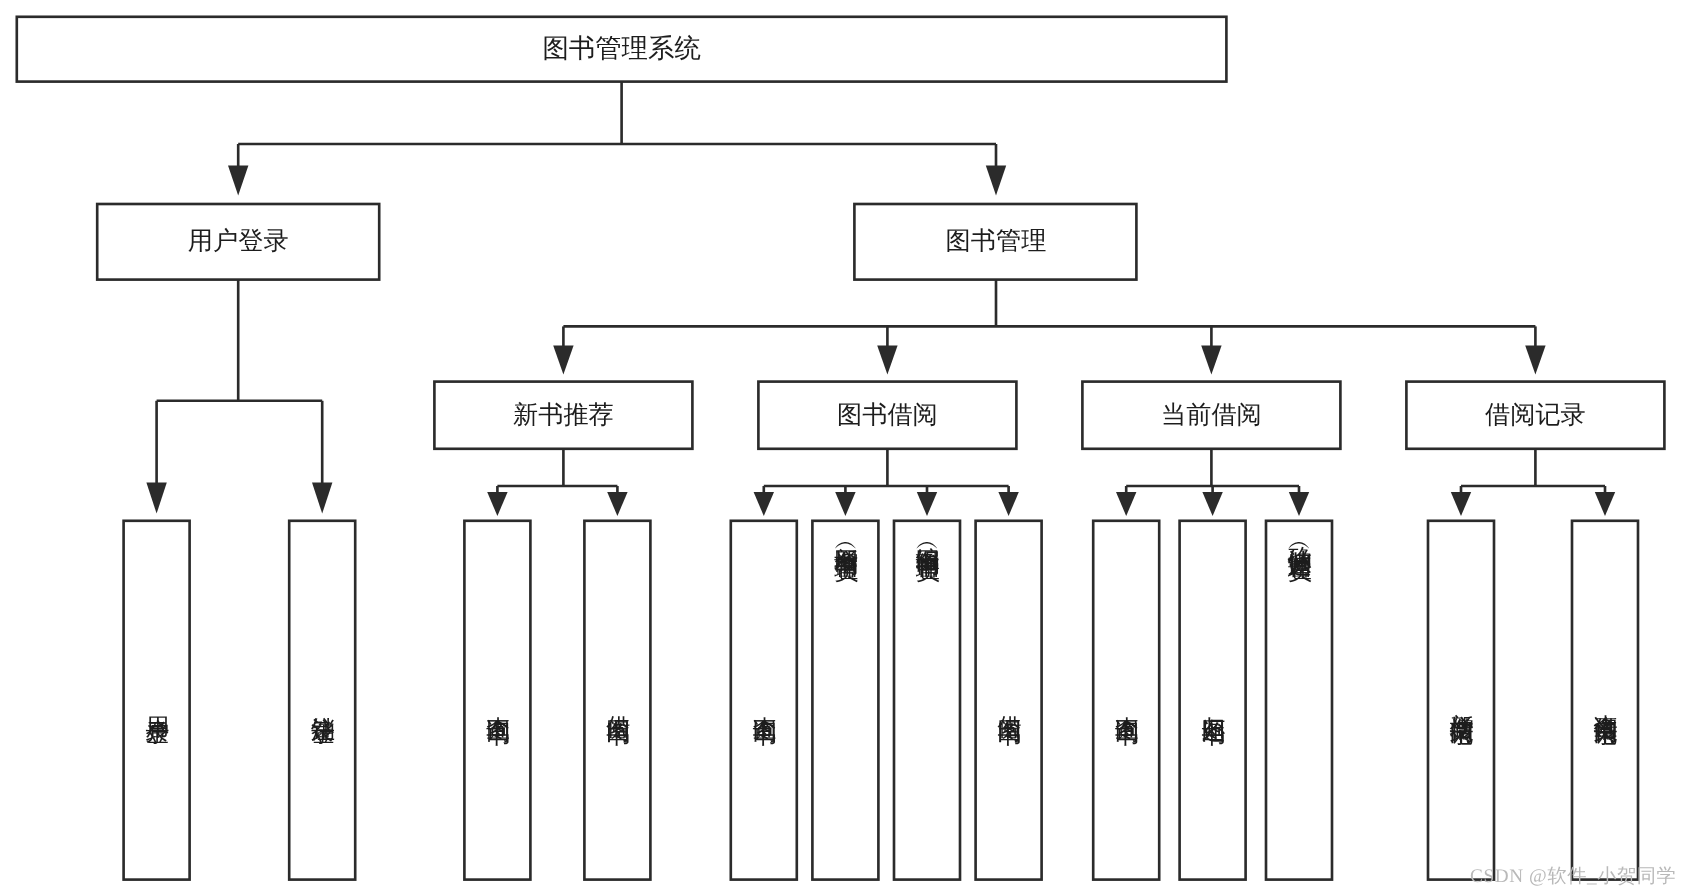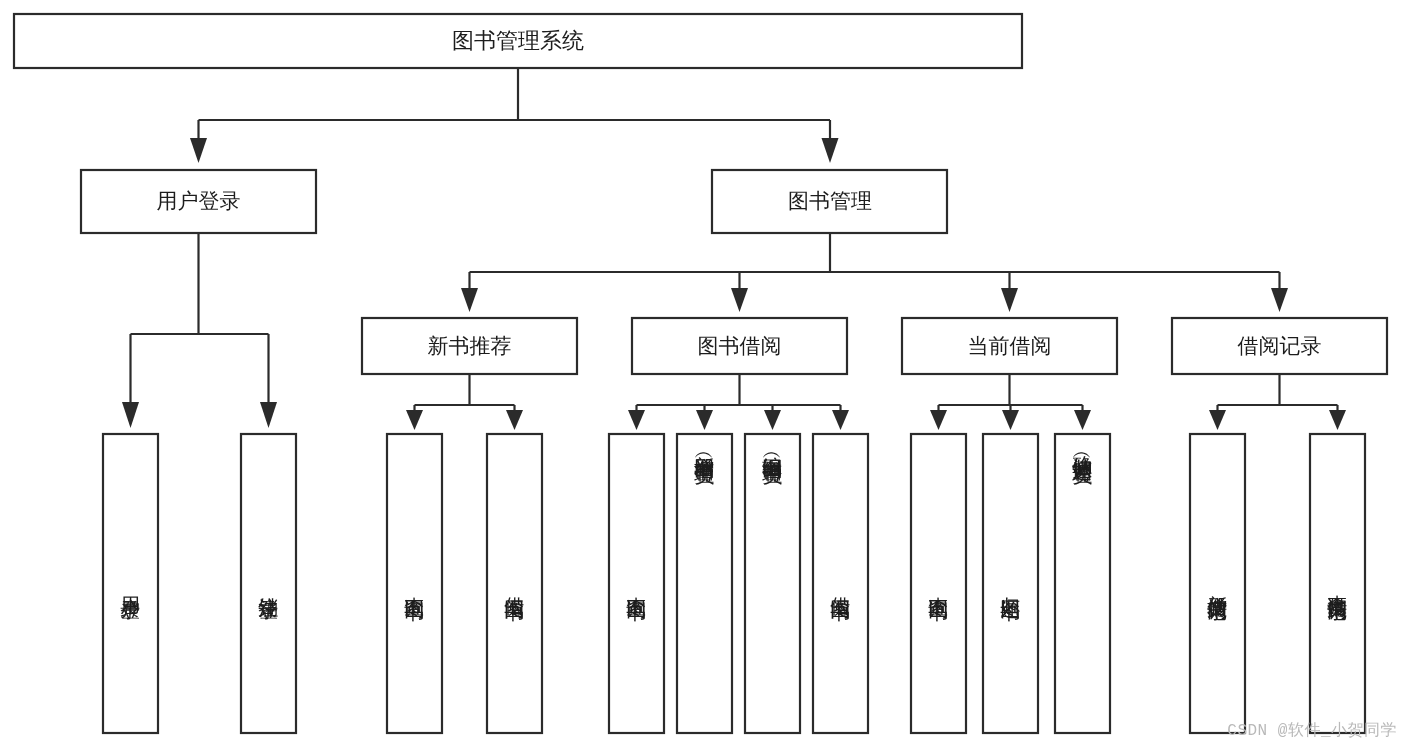--- a/index.html
+++ b/index.html
@@ -72,21 +72,21 @@
     font-size: 20px;
     line-height: 1.12;
     letter-spacing: 1.5px;
     color: #1d1d1d;
     white-space: nowrap;
   }
   .watermark {
     position: absolute;
     right: 8px;
     bottom: 6px;
-    font-family: Liberation Mono, monospace;
+    font-family: Liberation Serif, serif;
     font-size: 16px;
     color: #b9b9b9;
     letter-spacing: 0.5px;
     user-select: none;
   }
 </style>
 </head>
 <body>
 
 <div id="diagram-root">

